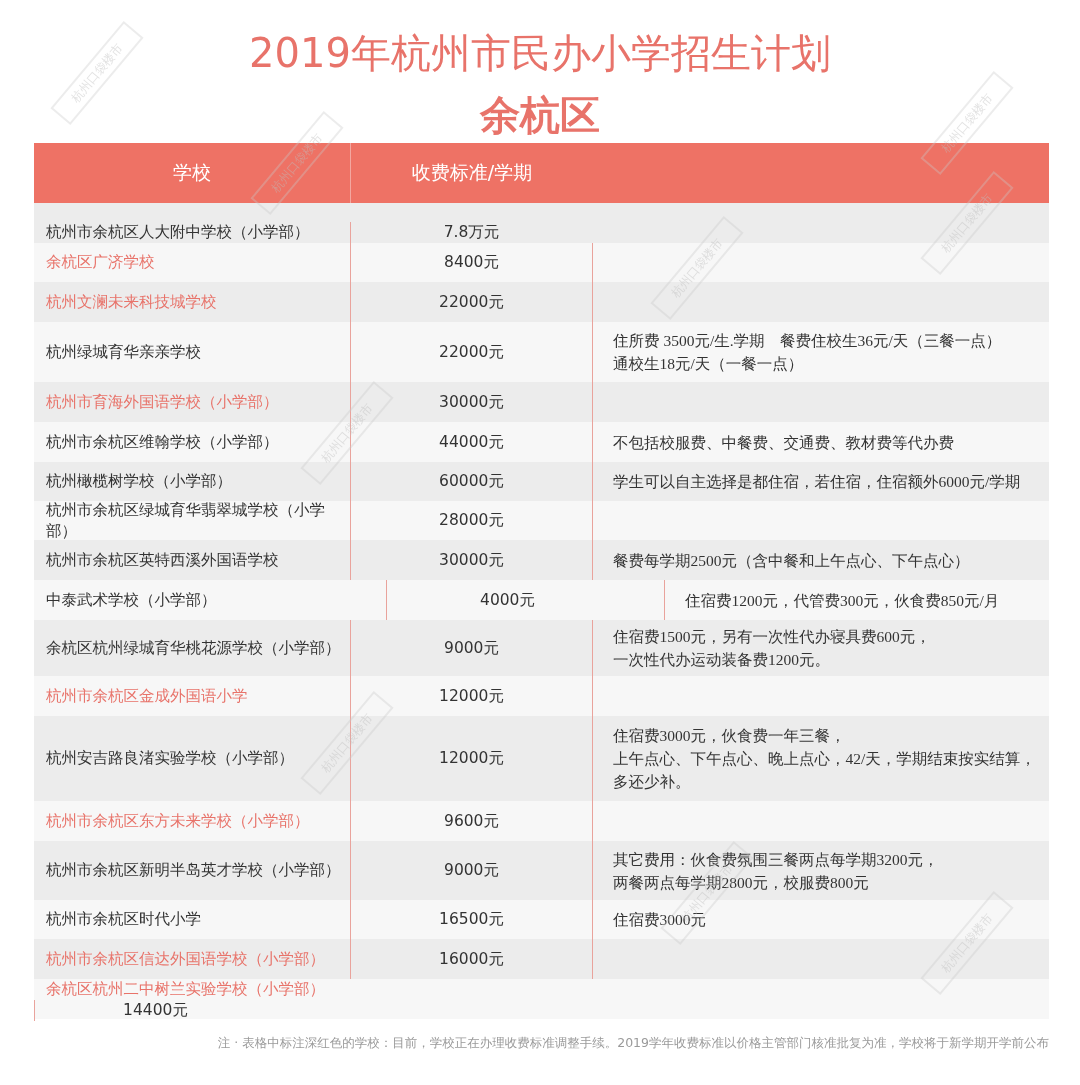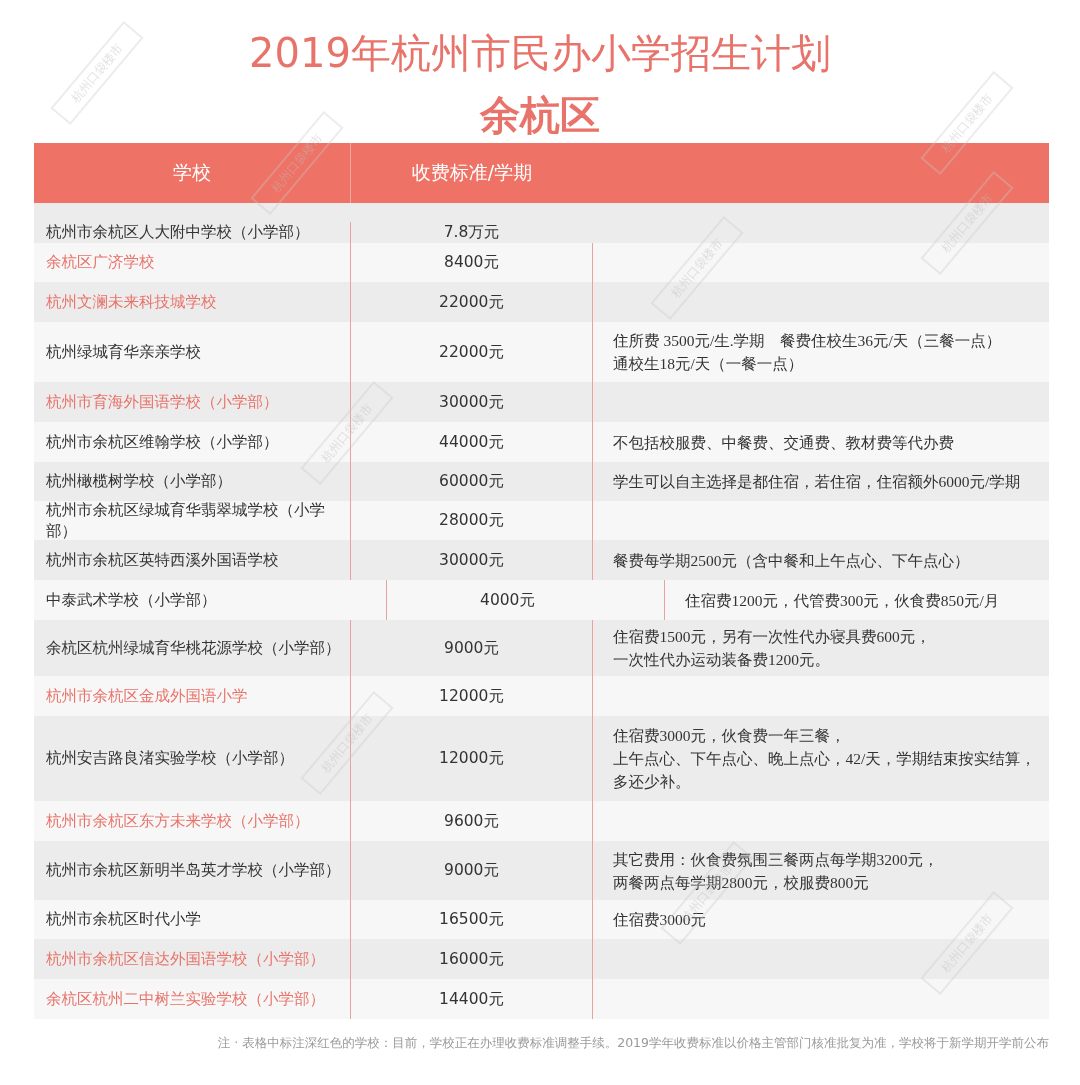--- a/index.html
+++ b/index.html
@@ -192,21 +192,21 @@
           </span>
         </div>
       </div>
       <div class="row odd" style="height: 40px;">
         <div class="c1 red">杭州市余杭区信达外国语学校（小学部）</div>
         <div class="c2">16000元</div>
         <div class="c3">
           <span class="lines"></span>
         </div>
       </div>
-      <div class="row even" style="height: 40px;">
+      <div class="row even" style="height: 40px; flex-direction: column;">
         <div class="c1 red">余杭区杭州二中树兰实验学校（小学部）</div>
         <div class="c2">14400元</div>
         <div class="c3">
           <span class="lines"></span>
         </div>
       </div>
     </div>
 </div>
 
 <div class="note">注 · 表格中标注深红色的学校：目前，学校正在办理收费标准调整手续。2019学年收费标准以价格主管部门核准批复为准，学校将于新学期开学前公布</div>

